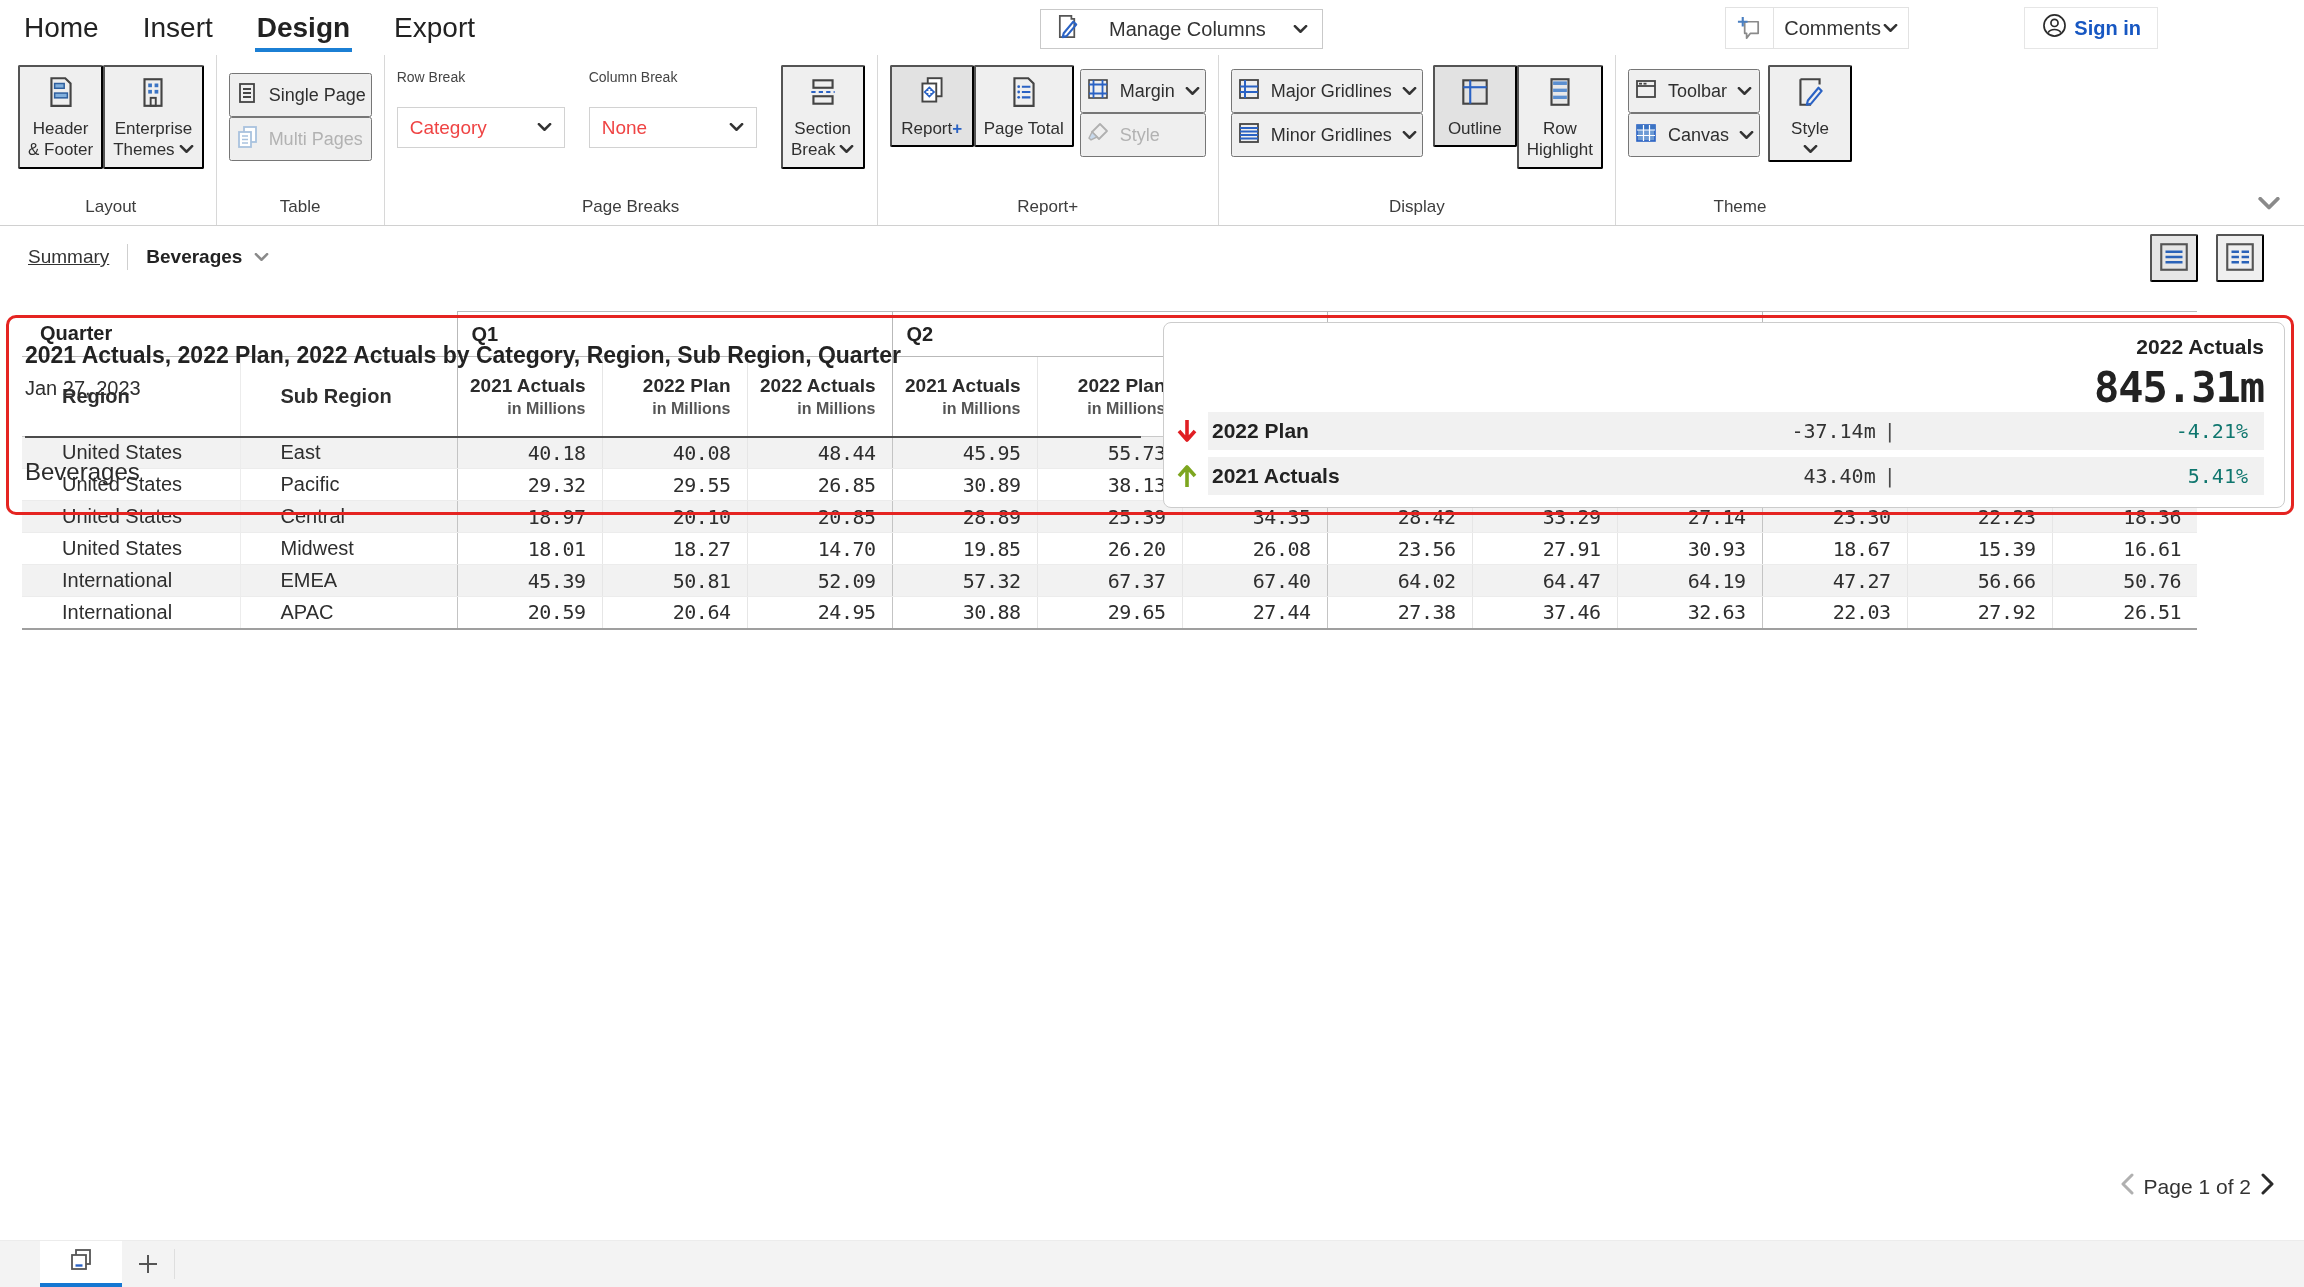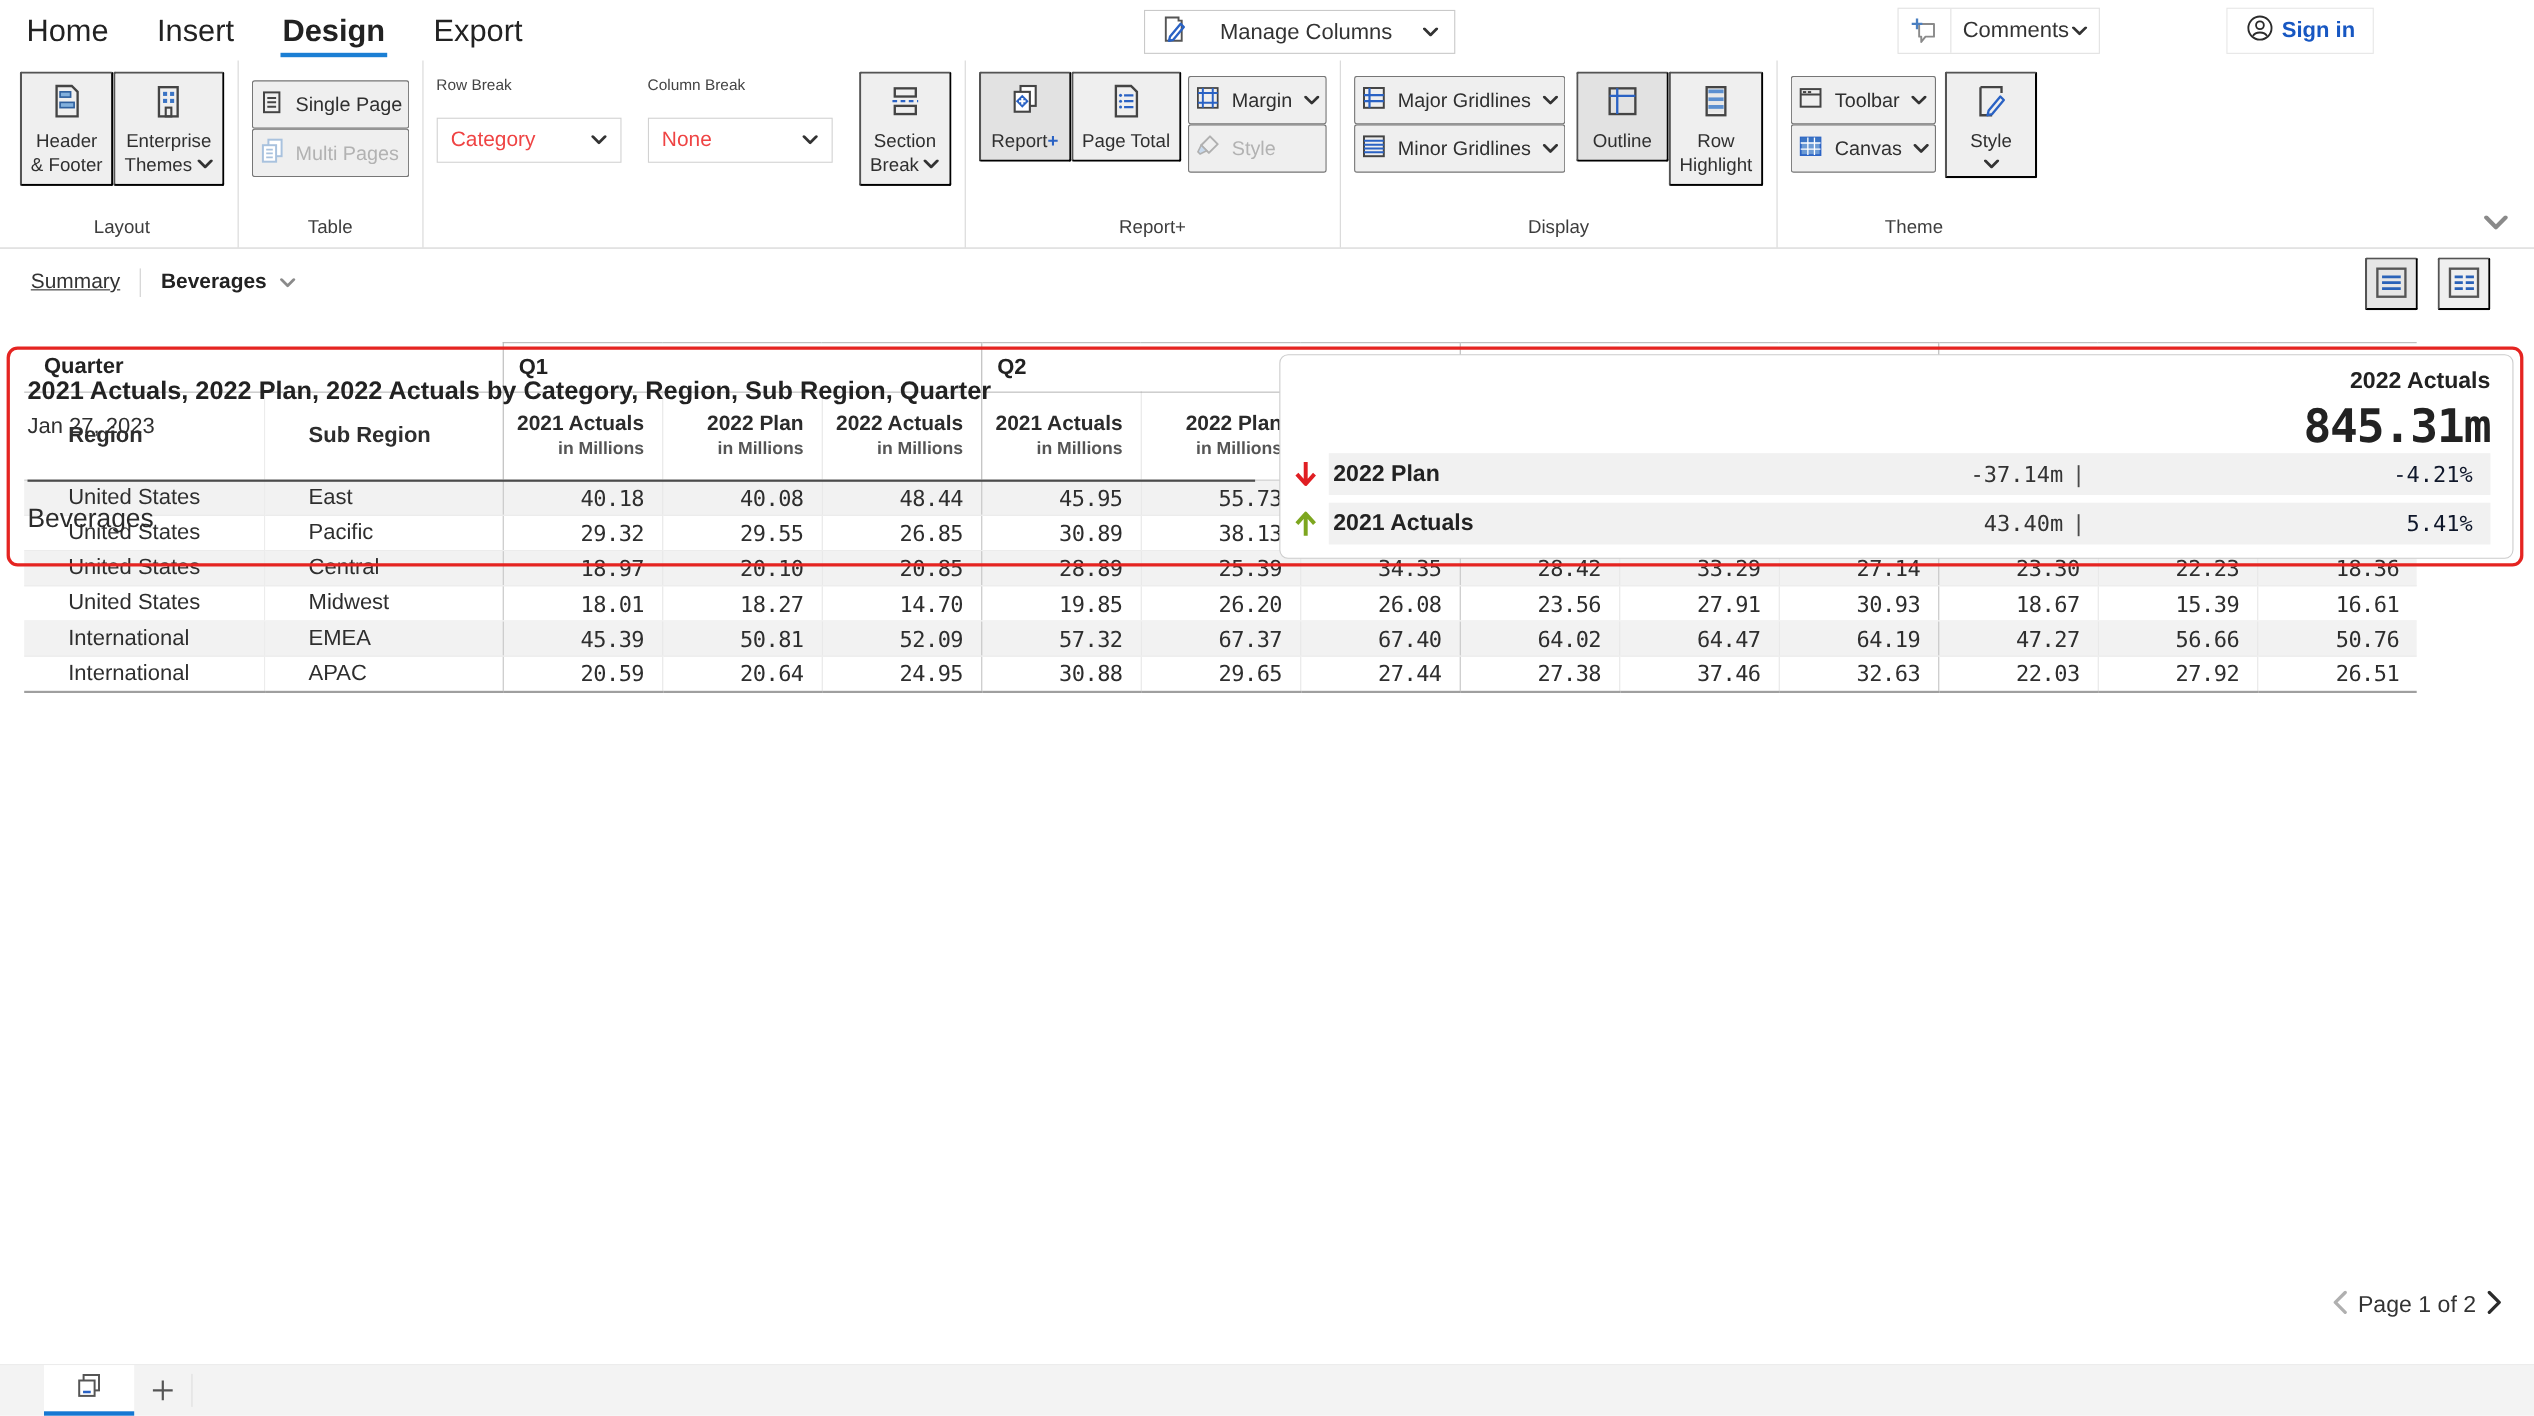--- a/index.html
+++ b/index.html
@@ -70,21 +70,21 @@
   .kpi-value { text-align:right; font-size:42px; font-weight:700; color:#222;
                font-family:"DejaVu Sans Mono", monospace; margin-top:4px; letter-spacing:-1px; }
   .kpi-rows { margin-top:auto; display:flex; flex-direction:column; gap:7px; }
   .kpi-row { display:flex; align-items:stretch; height:38px; }
   .kpi-arrow { width:32px; display:flex; align-items:center; }
   .kpi-body { flex:1; background:#f1f1f1; display:grid; grid-template-columns:36% 30% 34%;
               align-items:center; padding:0 16px 0 4px; }
   .kpi-name { font-size:21px; font-weight:700; color:#222; }
   .kpi-delta { text-align:right; font-family:"DejaVu Sans Mono", monospace; font-size:20px; color:#333; }
   .kpi-delta .sep { margin-left:8px; color:#4a4a4a; }
-  .kpi-pct { text-align:right; font-family:"DejaVu Sans Mono", monospace; font-size:20px; color:#0f172a; }
+  .kpi-pct { text-align:right; font-family:"DejaVu Sans Mono", monospace; font-size:20px; color:#0f766e; }
 
   
   table.report { border-collapse:collapse; table-layout:fixed; width:2175px; margin:23px 0 0 22px; }
   .quarter-row th { height:45px; text-align:left; font-size:20px; font-weight:700; color:#222;
                     border-bottom:1px solid #b9b9b9; vertical-align:middle; }
   .corner-cell { padding-left:18px; }
   .q-cell { padding-left:14px; border-top:1px solid #b9b9b9; border-left:1px solid #b9b9b9; }
   .measure-row th { height:80px; font-weight:700; border-bottom:1px solid #c9c9c9; vertical-align:middle; }
   .region-h, .subregion-h { text-align:left; padding-left:40px; font-size:20px; color:#2d2d2d; }
   .subregion-h { border-left:1px solid #ececec; }
@@ -269,20 +269,21 @@
           <span>Section</span><br>
           <span style="display:inline-flex;align-items:center;gap:4px;">
             <span>Break</span>
             <svg class="chev" viewBox="0 0 12 8">
                 <polyline points="1,1 6,6 11,1"></polyline>
               </svg>
           </span>
         </span>
       </button>
     </div>
+    <div class="rgroup-label">Page Breaks</div>
   </section>
 
   <section class="rgroup">
     <div class="rgroup-content">
       <button class="big-btn selected">
         <span>
           <svg class="ic32" viewBox="0 0 32 32">
               <rect x="12" y="3" width="13" height="17" fill="#fff" stroke="#444" stroke-width="1.8"></rect>
               <rect x="7" y="8" width="13" height="17" fill="#fff" stroke="#444" stroke-width="1.8"></rect>
               <polygon points="13.5,10.5 19,16 13.5,21.5 8,16" fill="#2a62c4"></polygon>

